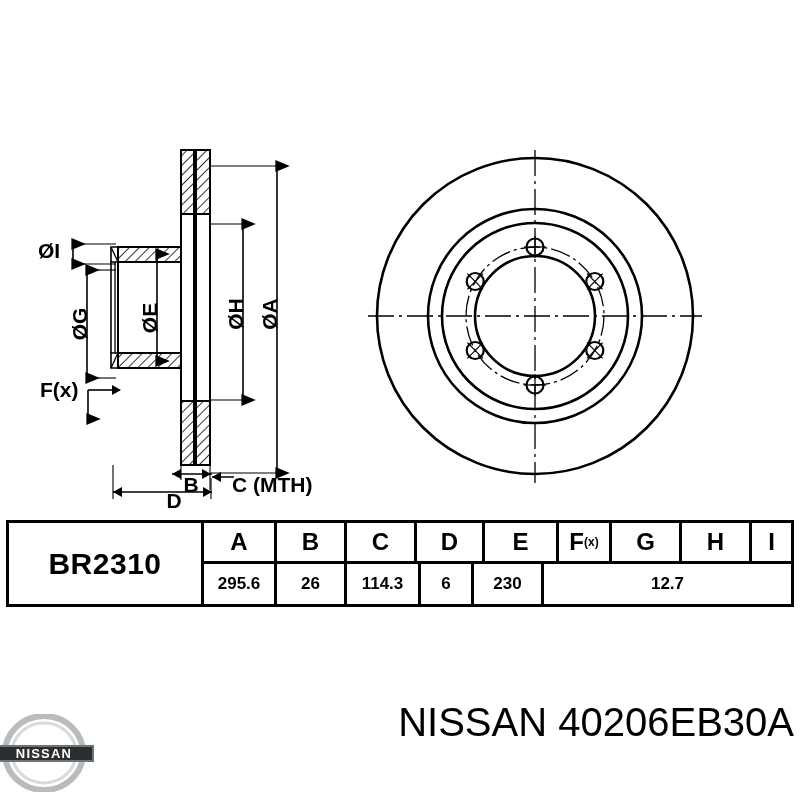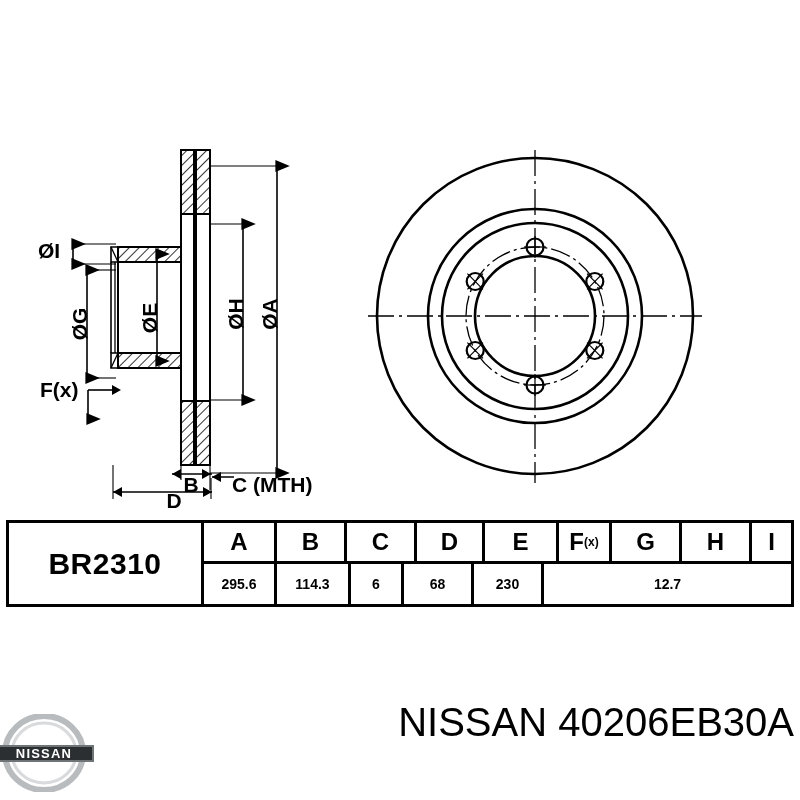--- a/index.html
+++ b/index.html
@@ -9,21 +9,21 @@
   .dim-label{font-family:"Liberation Sans",sans-serif;font-weight:bold;font-size:21px;fill:#000;}
 
   
   #spec-table{position:absolute;left:6px;top:520px;width:788px;height:87px;border:3px solid #000;box-sizing:border-box;background:#fff;}
   #code-cell{position:absolute;left:0;top:0;width:192px;height:81px;display:flex;align-items:center;justify-content:center;}
   #code-cell span{font-size:30px;font-weight:bold;letter-spacing:.5px;}
   #grid{position:absolute;left:192px;top:0;right:0;bottom:0;display:flex;flex-direction:column;}
   .trow{display:flex;flex:1;}
   .tcell{border-left:3px solid #000;display:flex;align-items:center;justify-content:center;font-weight:bold;box-sizing:border-box;}
   .thead .tcell{font-size:24px;border-bottom:3px solid #000;}
-  .tbody .tcell{font-size:14px;}
+  .tbody .tcell{font-size:17px;}
   .tcell .sub{font-size:12px;vertical-align:baseline;}
 
   
   #footer{position:absolute;left:0;top:700px;width:800px;height:100px;}
   #part-text{position:absolute;right:6px;top:0;font-size:40px;font-weight:400;font-family:"Liberation Sans",sans-serif;letter-spacing:0px;white-space:nowrap;}
   #nissan-logo{position:absolute;left:-8px;top:14px;width:105px;height:78px;}
 </style>
 </head>
 <body>
 
@@ -207,23 +207,23 @@
         <div class="tcell" style="flex:0 0 53px">
             <span>F</span>
             <span class="sub">(x)</span>
           </div>
         <div class="tcell" style="flex:0 0 70px">G</div>
         <div class="tcell" style="flex:0 0 70px">H</div>
         <div class="tcell" style="flex:1 1 auto">I</div>
       </div>
       <div class="trow tbody">
         <div class="tcell" style="flex:0 0 73px">295.6</div>
+        <div class="tcell" style="flex:0 0 70px">26</div>
         <div class="tcell" style="flex:0 0 74px">114.3</div>
         <div class="tcell" style="flex:0 0 53px">6</div>
-        <div class="tcell" style="flex:0 0 70px">68</div>
         <div class="tcell" style="flex:0 0 70px">230</div>
         <div class="tcell" style="flex:1 1 auto">12.7</div>
       </div>
     </div>
   </div>
 
   <div id="footer">
     <svg id="nissan-logo" viewBox="0 0 105 78">
       <ellipse cx="52" cy="39" rx="39" ry="37" fill="none" stroke="#b9bcbe" stroke-width="6"></ellipse>
       <ellipse cx="52" cy="39" rx="32" ry="30" fill="none" stroke="#d8dadb" stroke-width="3"></ellipse>

